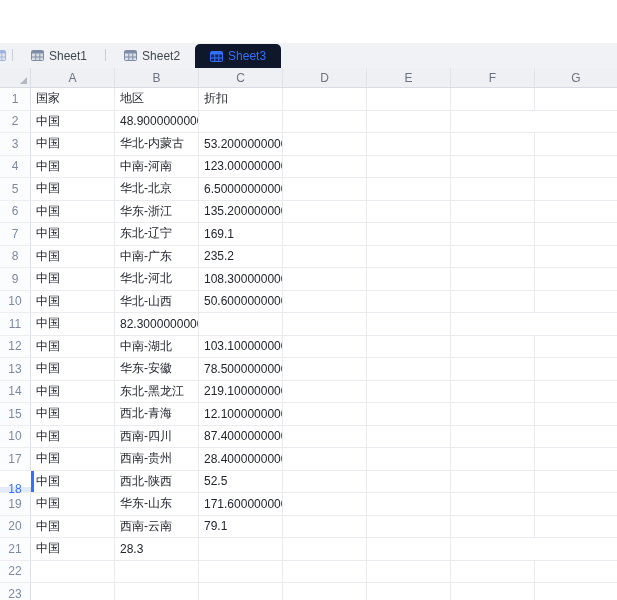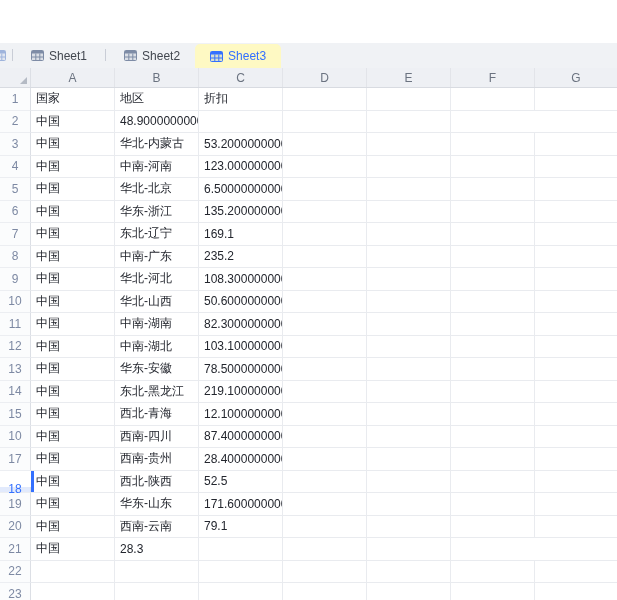--- a/index.html
+++ b/index.html
@@ -17,21 +17,21 @@
   }
   .partial-icon { width: 9px; height: 25px; overflow: hidden; display: flex; align-items: center; flex: none; color: #9fb4dc; }
   .partial-icon svg { margin-left: -7px; flex: none; }
   .tab-sep { width: 1px; height: 12px; background: #c9cdd6; margin: 0 3px 7px 3px; flex: none; }
   .tab {
     height: 25px; display: flex; align-items: center; gap: 5px;
     padding: 0 15px; font-size: 12px; color: #42474f; cursor: default; flex: none;
   }
   .tab .tab-icon { color: #7e8ca6; flex: none; }
   .tab.active {
-    background: #fef9c3; border-radius: 5px 5px 0 0; color: var(--accent); height: 24px;
+    background: #0f172a; border-radius: 5px 5px 0 0; color: var(--accent); height: 24px;
   }
   .tab.active .tab-icon { color: var(--accent); }
 
   
   .colheaders {
     height: 20px; background: #eef0f4; display: flex;
     border-bottom: 1px solid #d8dbe1; font-size: 12px; color: #6b7380;
   }
   .corner { width: 31px; flex: none; position: relative; border-right: 1px solid #dcdfe5; }
   .corner .tri {
@@ -220,21 +220,20 @@
         <div class="cell">华北-山西</div>
         <div class="cell">50.6000000000</div>
         <div class="cell"></div>
         <div class="cell"></div>
         <div class="cell"></div>
         <div class="cell flex"></div>
       </div>
       <div class="row">
         <div class="rownum">11</div>
         <div class="cell">中国</div>
-        <div class="cell">中南-湖南</div>
         <div class="cell">82.3000000000</div>
         <div class="cell"></div>
         <div class="cell"></div>
         <div class="cell"></div>
         <div class="cell flex"></div>
       </div>
       <div class="row">
         <div class="rownum">12</div>
         <div class="cell">中国</div>
         <div class="cell">中南-湖北</div>

